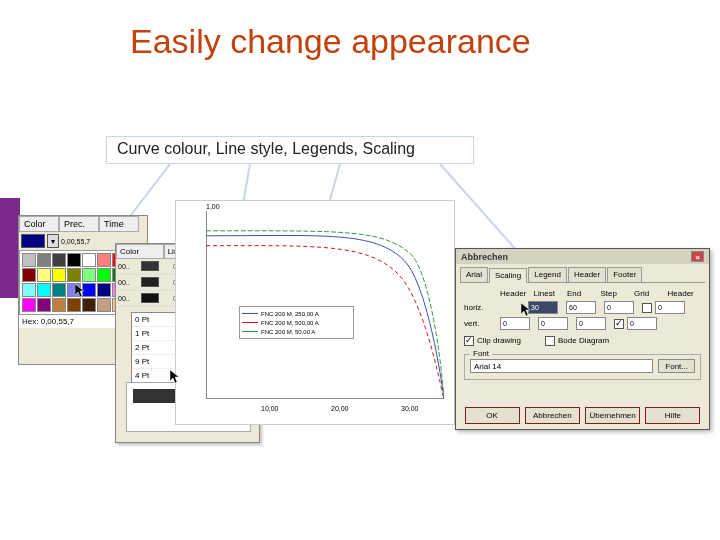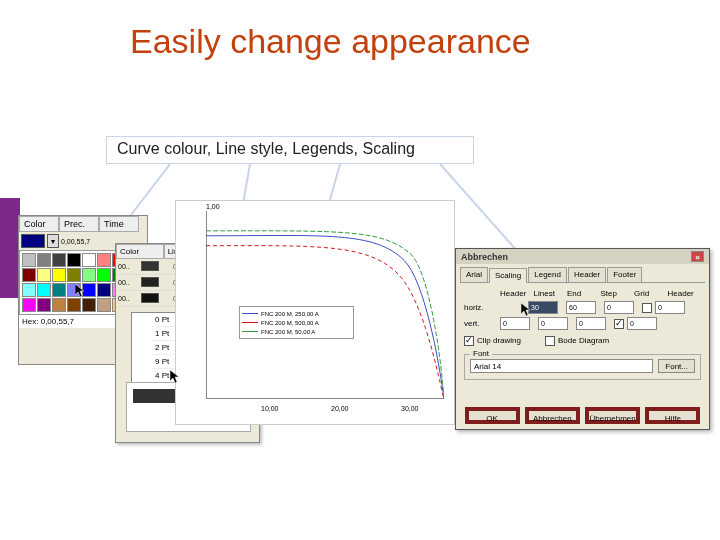--- a/index.html
+++ b/index.html
@@ -25,21 +25,21 @@
 
   
   .panel-lines { position: absolute; left: 115px; top: 243px; width: 145px; height: 200px; background:#ECE9D8; border:1px solid #888; font-size:9px; font-family:Tahoma,sans-serif; box-shadow:2px 2px 3px rgba(0,0,0,.25); }
   .panel-lines .hdr { display:flex; }
   .panel-lines .hdr span { flex:1; padding:2px 3px; border:1px solid #aaa; background:#eee; font-size:8px; text-align:left; }
   .lrow { display:flex; align-items:center; height:16px; border-bottom:1px solid #ddd; }
   .lrow .c1 { width:25px; padding-left:2px; font-size:7px; }
   .lrow .c2 { width:30px; }
   .lrow .c2 .swatch-sel { width:18px; height:10px; }
   .lrow .c3 { flex:1; font-size:7px; color:#555; padding-left:2px; }
-  .pt-list { position:absolute; left:15px; top:68px; width:50px; background:#fff; border:1px solid #888;padding-left:20px; }
+  .pt-list { position:absolute; left:15px; top:68px; width:50px; background:#fff; border:1px solid #888; }
   .pt-item { font-size:8px; padding:2px 3px; border-bottom:1px solid #eee; cursor:pointer; }
   .pt-item.sel { background:#316AC5; color:#fff; }
   .preview { position:absolute; left:10px; bottom:10px; width:125px; height:50px; background:#fff; border:1px solid #aaa; }
   .preview .bar1 { position:absolute; top:6px; left:6px; width:113px; height:14px; background:#333; }
 
   
   .graph { position:absolute; left:175px; top:200px; width:280px; height:225px; background:#fff; border:1px solid #ccc; }
   .axis-y { position:absolute; left:30px; top:10px; bottom:25px; width:1px; background:#888; }
   .axis-x { position:absolute; left:30px; right:10px; bottom:25px; height:1px; background:#888; }
   .ylabel-top { position:absolute; left:30px; top:2px; font-size:7px; }
@@ -65,21 +65,21 @@
   .ginput.dark { background:#3A4A66; color:#fff;margin-left:28px; }
   .chk { width:10px; height:10px; border:1px solid #555; background:#fff; display:inline-block; margin-right:3px; vertical-align:middle; position:relative; }
   .chk.checked::after { content:"✓"; position:absolute; top:-2px; left:0; font-size:9px; }
   .chk-row { margin-top:6px; display:flex; gap:24px; font-size:8px;align-items:center; }
   .font-sect { margin-top:8px; border:1px solid #aaa; padding:4px 5px 6px; position:relative; }
   .font-sect .sect-lbl { position:absolute; top:-6px; left:5px; background:#ECE9D8; padding:0 3px; font-size:8px; }
   .font-row { display:flex; align-items:center; gap:5px; }
   .font-input { flex:1; height:14px; border:1px solid #888; background:#fff; font-size:8px; padding:0 3px; }
   .font-btn { height:14px; padding:0 6px; border:1px solid #888; background:#E5E1D0; font-size:8px; cursor:pointer; }
   .dlg-btns { position:absolute; left:0; right:0; bottom:5px; display:flex; justify-content:space-around; padding:0 6px; }
-  .dbtn { width:55px; height:17px; border:4px solid #7f1d1d; background:#E5E1D0; font-size:8px; cursor:pointer; text-align:center; line-height:15px; }
+  .dbtn { width:55px; height:17px; border:1px solid #7f1d1d; background:#E5E1D0; font-size:8px; cursor:pointer; text-align:center; line-height:15px; }
 
   .cursor-arrow { position:absolute; width:10px; height:14px; pointer-events:none; }
 </style>
 </head>
 <body>
 
 <div class="slide-title">Easily change appearance</div>
 <div class="subtitle-box">Curve colour, Line style, Legends, Scaling</div>
 <div class="vbar"></div>
 

